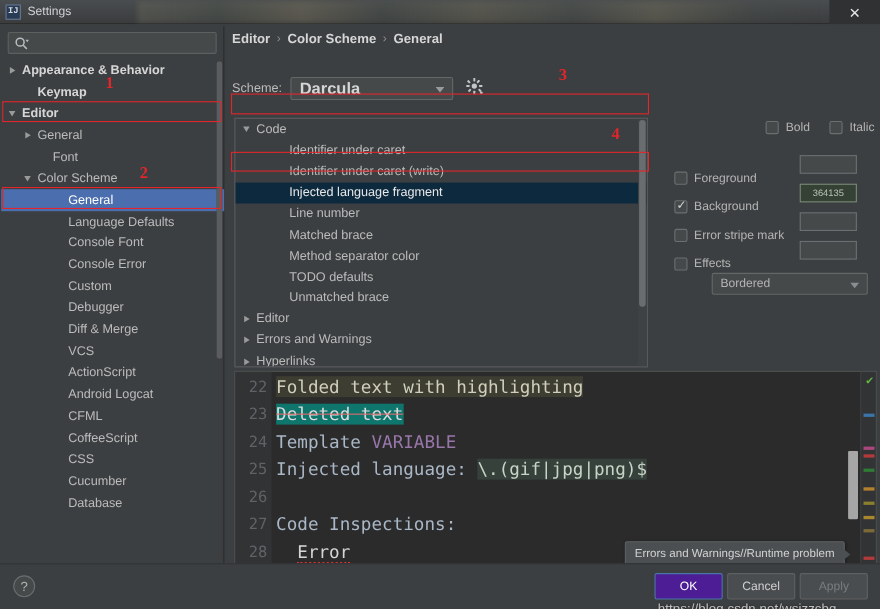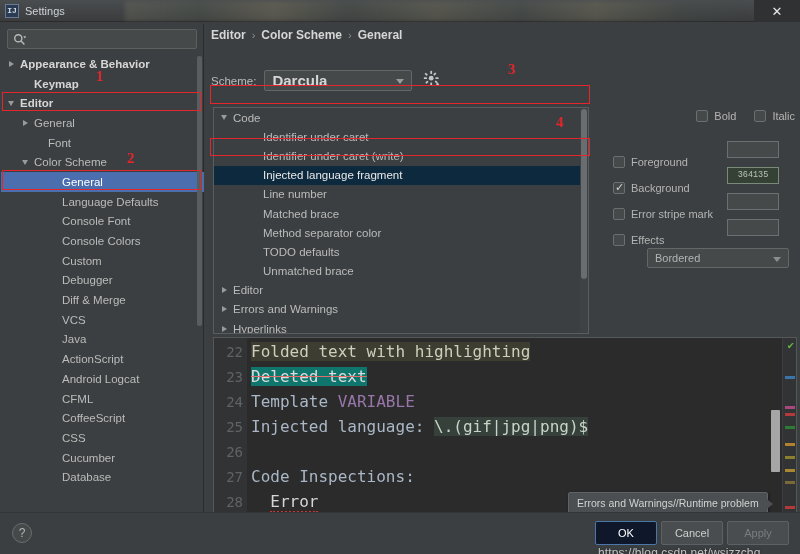--- a/index.html
+++ b/index.html
@@ -188,21 +188,21 @@
   .swatch {
     width: 52px; height: 17px; background: #45494a;
     border: 1px solid #6c6f71;
     display: flex; align-items: center; justify-content: center;
   }
   .swatch.green {
     background: #364135; border: 1px solid #7a8a78;
   }
   .swatch .code {
     color: #b9c4b6; font-size: 8.5px;
-    font-family: Liberation Mono, monospace;
+    font-family: Liberation Sans, sans-serif;
   }
   .effect-combo {
     position: absolute; left: 40px; top: 138px; width: 142px; height: 20px;
     background: #45494a; border: 1px solid #646767; border-radius: 2px;
     display: flex; align-items: center;
   }
   .effect-combo .val { color: #b4b4b4; font-size: 11px; padding-left: 7px; }
   .effect-combo .arrow {
     position: absolute; right: 7px; top: 8px; width: 0; height: 0;
     border-left: 4.5px solid transparent;
@@ -285,21 +285,21 @@
     border-radius: 50%; border: 1px solid #6a6d6f; background: #45494a;
     color: #b4b4b4; font-size: 12px;
     display: flex; align-items: center; justify-content: center;
   }
   .btn {
     position: absolute; top: 8px; height: 24px; width: 62px;
     border: 1px solid #5e6163; border-radius: 2px;
     background: #4a4d4f; color: #cfcfcf; font-size: 11px;
     display: flex; align-items: center; justify-content: center;
   }
-  .btn.primary { background: #0f172a; border-color: #4a76a8; color: #ffffff; }
+  .btn.primary { background: #4c1d95; border-color: #4a76a8; color: #ffffff; }
   .btn.disabled { color: #7a7d7f; }
   #btn-ok { left: 595px; }
   #btn-cancel { left: 661px; }
   #btn-apply { left: 727px; }
   .csdn-watermark {
     position: absolute; left: 598px; top: 524px;
     color: rgba(235,235,235,0.78); font-size: 12px;
     font-family: "Liberation Sans", sans-serif;
     letter-spacing: 0.1px;
     text-shadow: 0 0 2px rgba(0,0,0,0.55);
@@ -390,46 +390,41 @@
             <span style="padding-left:3px">Language Defaults</span>
           </div>
           <div class="tree-row">
             <span style="display:inline-block;width:46px"></span>
             <span class="tri"></span>
             <span style="padding-left:3px">Console Font</span>
           </div>
           <div class="tree-row">
             <span style="display:inline-block;width:46px"></span>
             <span class="tri"></span>
-            <span style="padding-left:3px">Console Colors</span>
+            <span style="padding-left:3px">Console Error</span>
           </div>
           <div class="tree-row">
             <span style="display:inline-block;width:46px"></span>
             <span class="tri"></span>
             <span style="padding-left:3px">Custom</span>
           </div>
           <div class="tree-row">
             <span style="display:inline-block;width:46px"></span>
             <span class="tri"></span>
             <span style="padding-left:3px">Debugger</span>
           </div>
           <div class="tree-row">
             <span style="display:inline-block;width:46px"></span>
             <span class="tri"></span>
             <span style="padding-left:3px">Diff &amp; Merge</span>
           </div>
           <div class="tree-row">
             <span style="display:inline-block;width:46px"></span>
             <span class="tri"></span>
             <span style="padding-left:3px">VCS</span>
-          </div>
-          <div class="tree-row">
-            <span style="display:inline-block;width:46px"></span>
-            <span class="tri"></span>
-            <span style="padding-left:3px">Java</span>
           </div>
           <div class="tree-row">
             <span style="display:inline-block;width:46px"></span>
             <span class="tri"></span>
             <span style="padding-left:3px">ActionScript</span>
           </div>
           <div class="tree-row">
             <span style="display:inline-block;width:46px"></span>
             <span class="tri"></span>
             <span style="padding-left:3px">Android Logcat</span>

